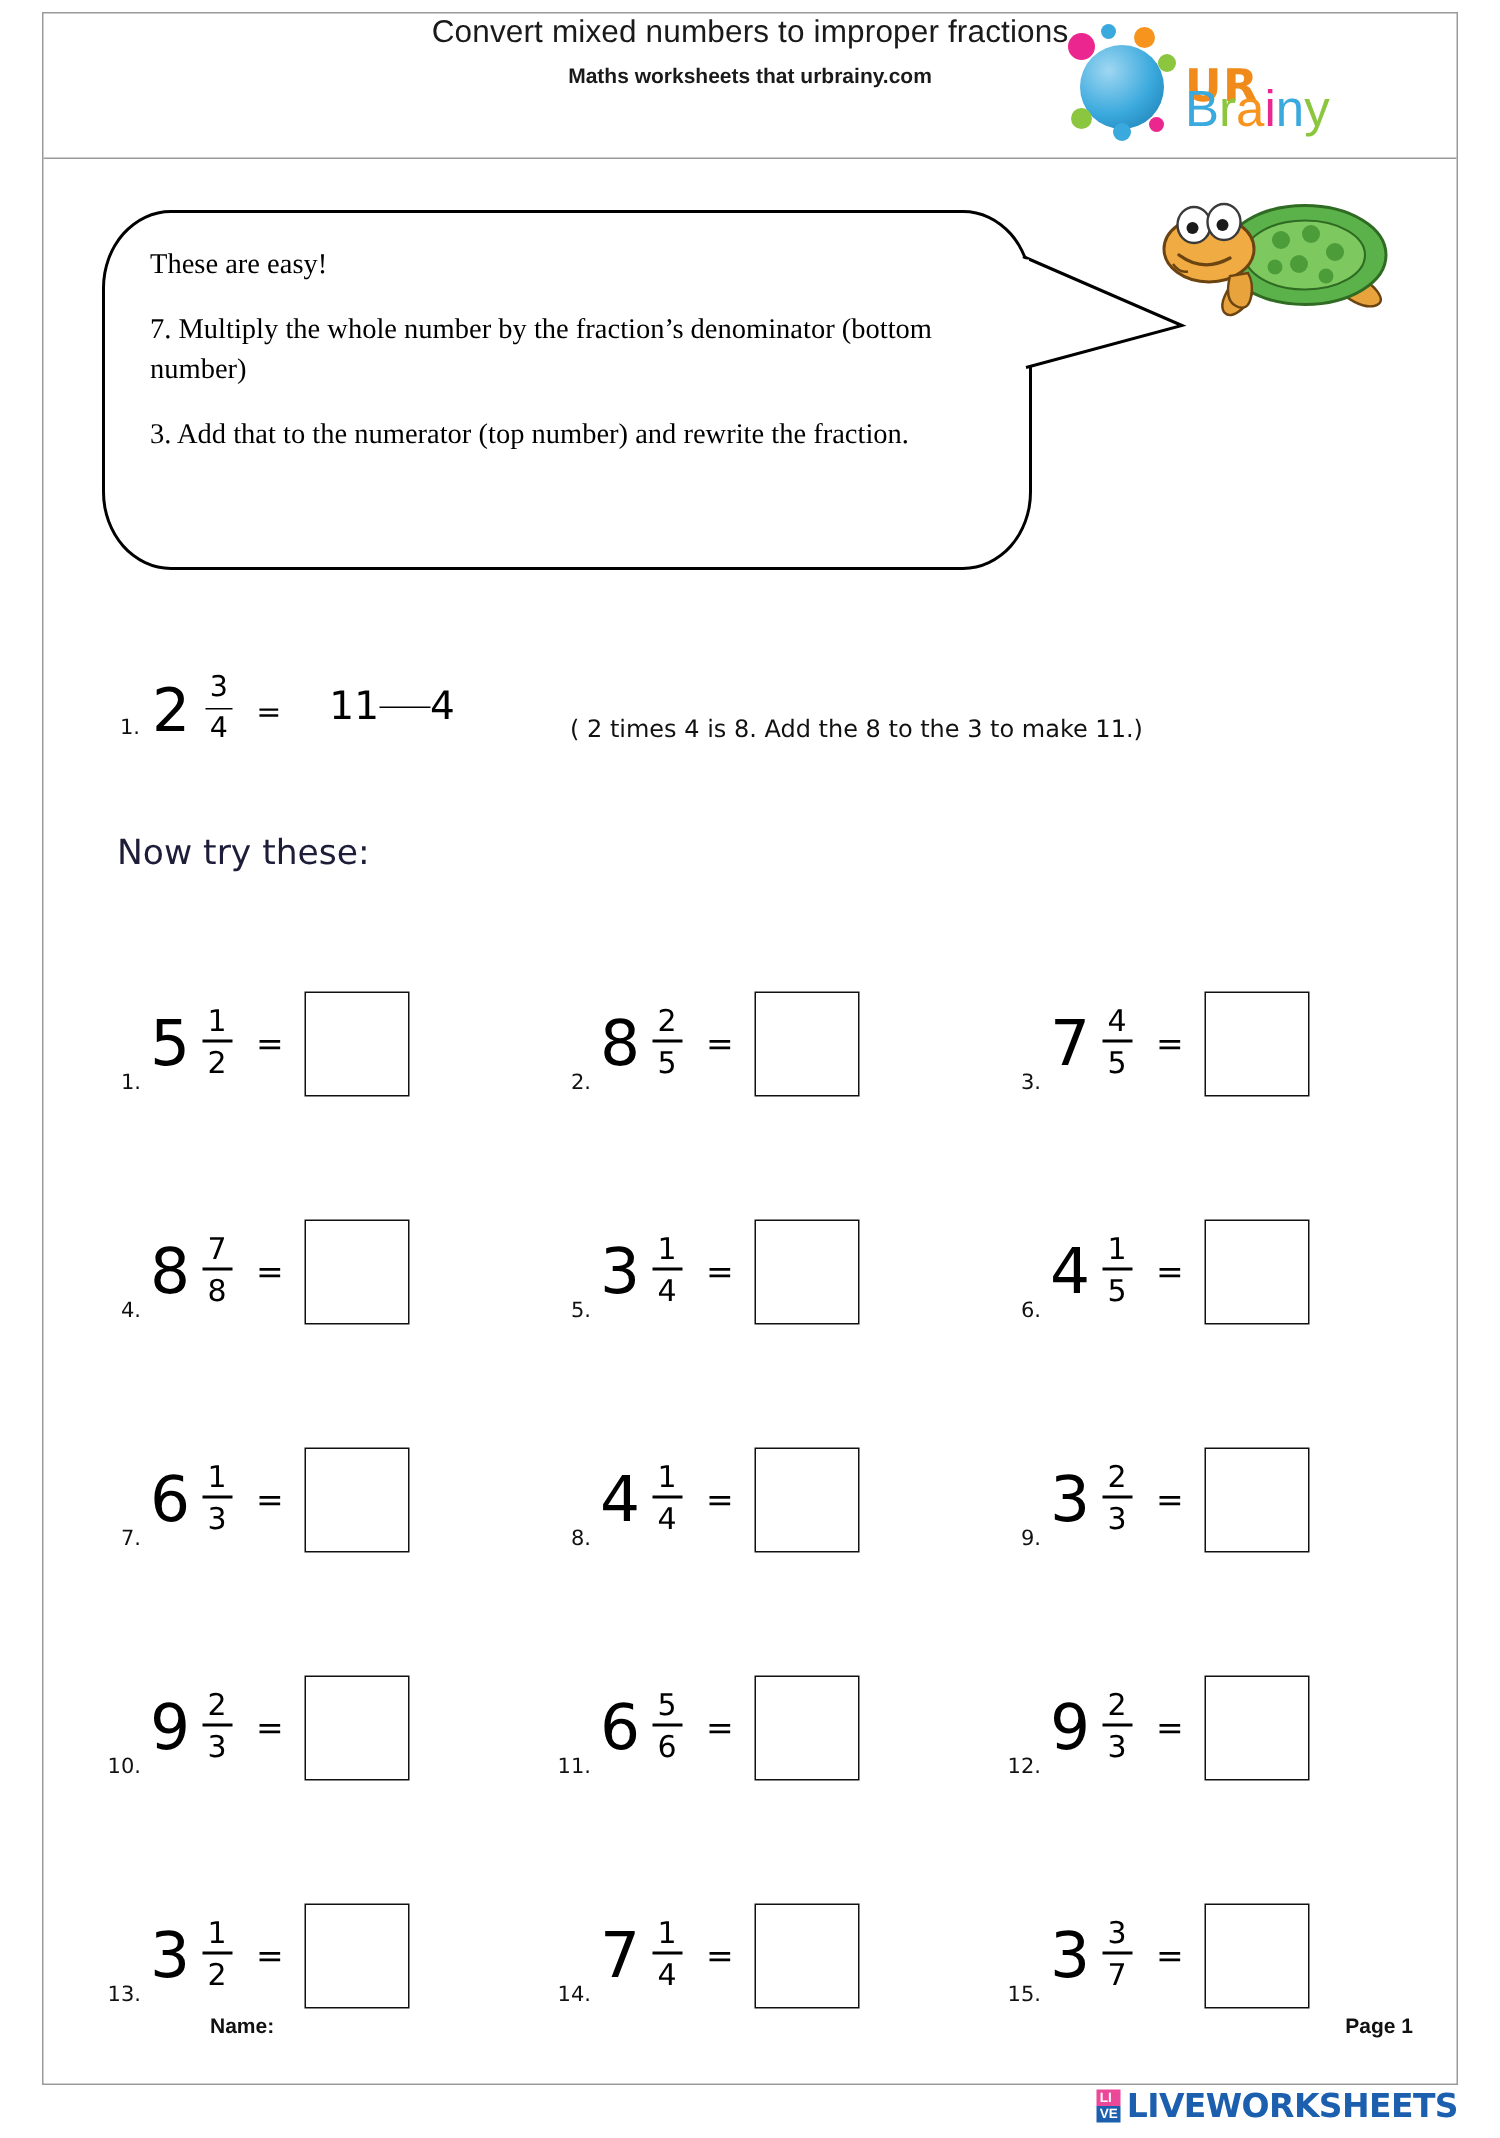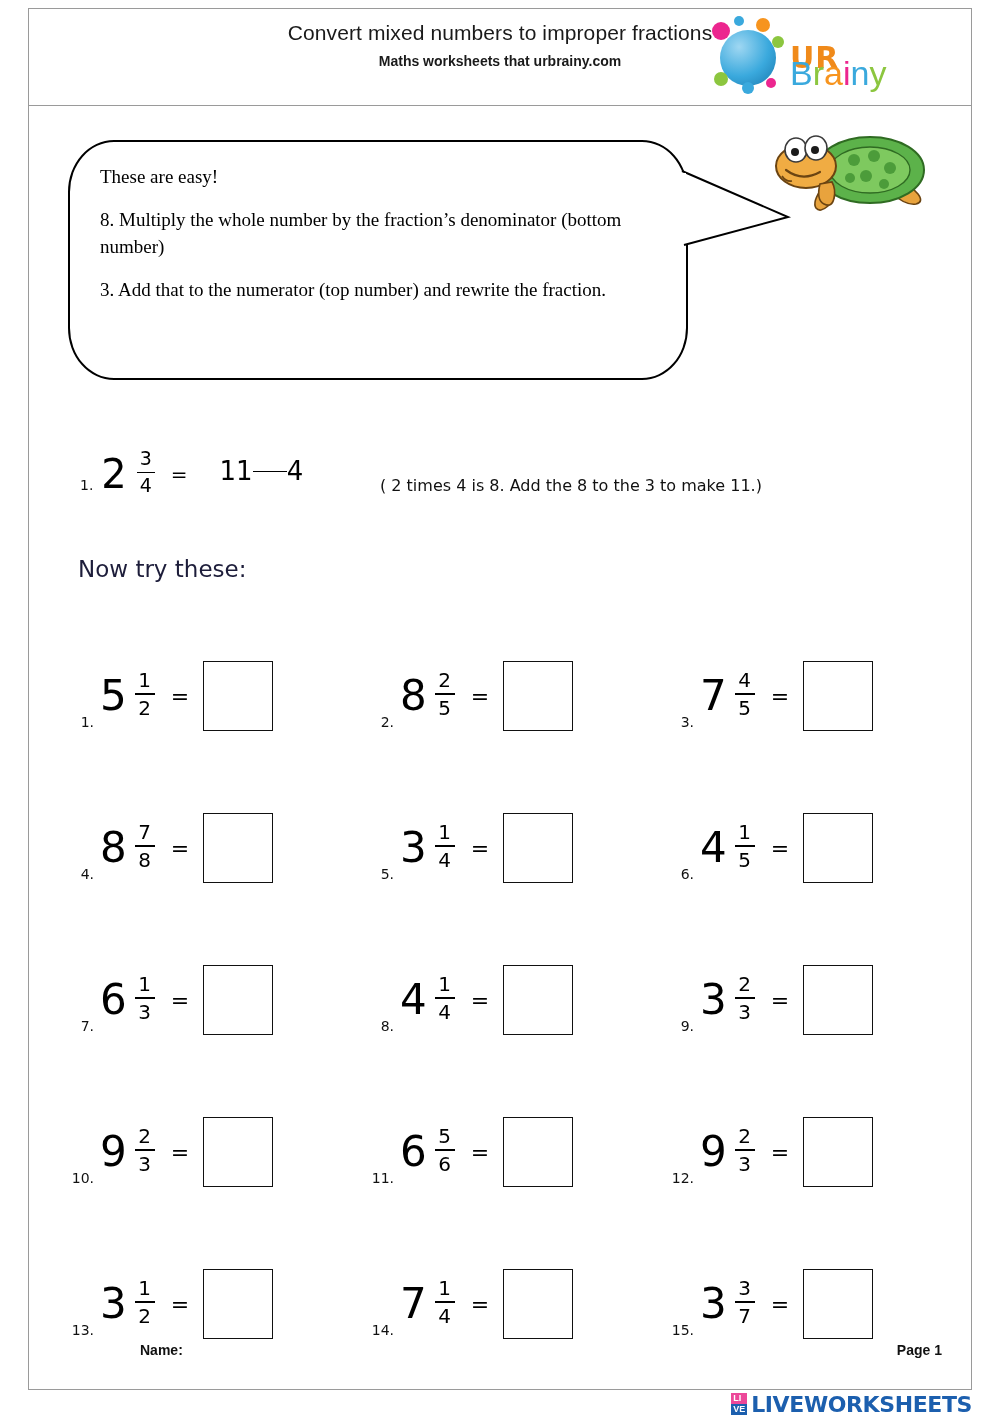--- a/index.html
+++ b/index.html
@@ -24,21 +24,21 @@
     width: 944px;
     height: 1382px;
     border: 1px solid #9a9a9a;
     box-sizing: border-box;
   }
 
   
   .header {
     position: absolute;
     left: 0;
-    top: 21px;
+    top: 10px;
     width: 1000px;
     text-align: center;
   }
   .header-title {
     font-size: 21px;
     font-weight: 400;
     color: #1a1a1a;
     letter-spacing: 0.1px;
   }
   .header-sub {
@@ -361,21 +361,21 @@
     <path d="M24 52 q16 12 34 2" fill="none" stroke="#6b4412" stroke-width="2.2" stroke-linecap="round"></path>
     <path d="M20 58 q4 6 10 5" fill="none" stroke="#6b4412" stroke-width="1.6"></path>
 
     <path d="M58 66 q-4 16 4 20 q8 4 10 -6 q2 -9 -2 -16 z" fill="#e8a33d" stroke="#6b4412" stroke-width="1.6"></path>
   </svg>
 </div>
 
 <div class="bubble">
   <div class="bubble-inner">
     <p>These are easy!</p>
-    <p>8. Multiply the whole number by the fraction’s denominator (bottom number)</p>
+    <p>7. Multiply the whole number by the fraction’s denominator (bottom number)</p>
     <p>3. Add that to the numerator (top number) and rewrite the fraction.</p>
   </div>
 </div>
 <div class="bubble-tail">
   <svg width="130" height="90" viewBox="0 0 130 90">
     <path d="M2 6 L108 52 L4 80" fill="#ffffff" stroke="#000000" stroke-width="2"></path>
     <rect x="0" y="8" width="6" height="70" fill="#ffffff"></rect>
   </svg>
 </div>
 

